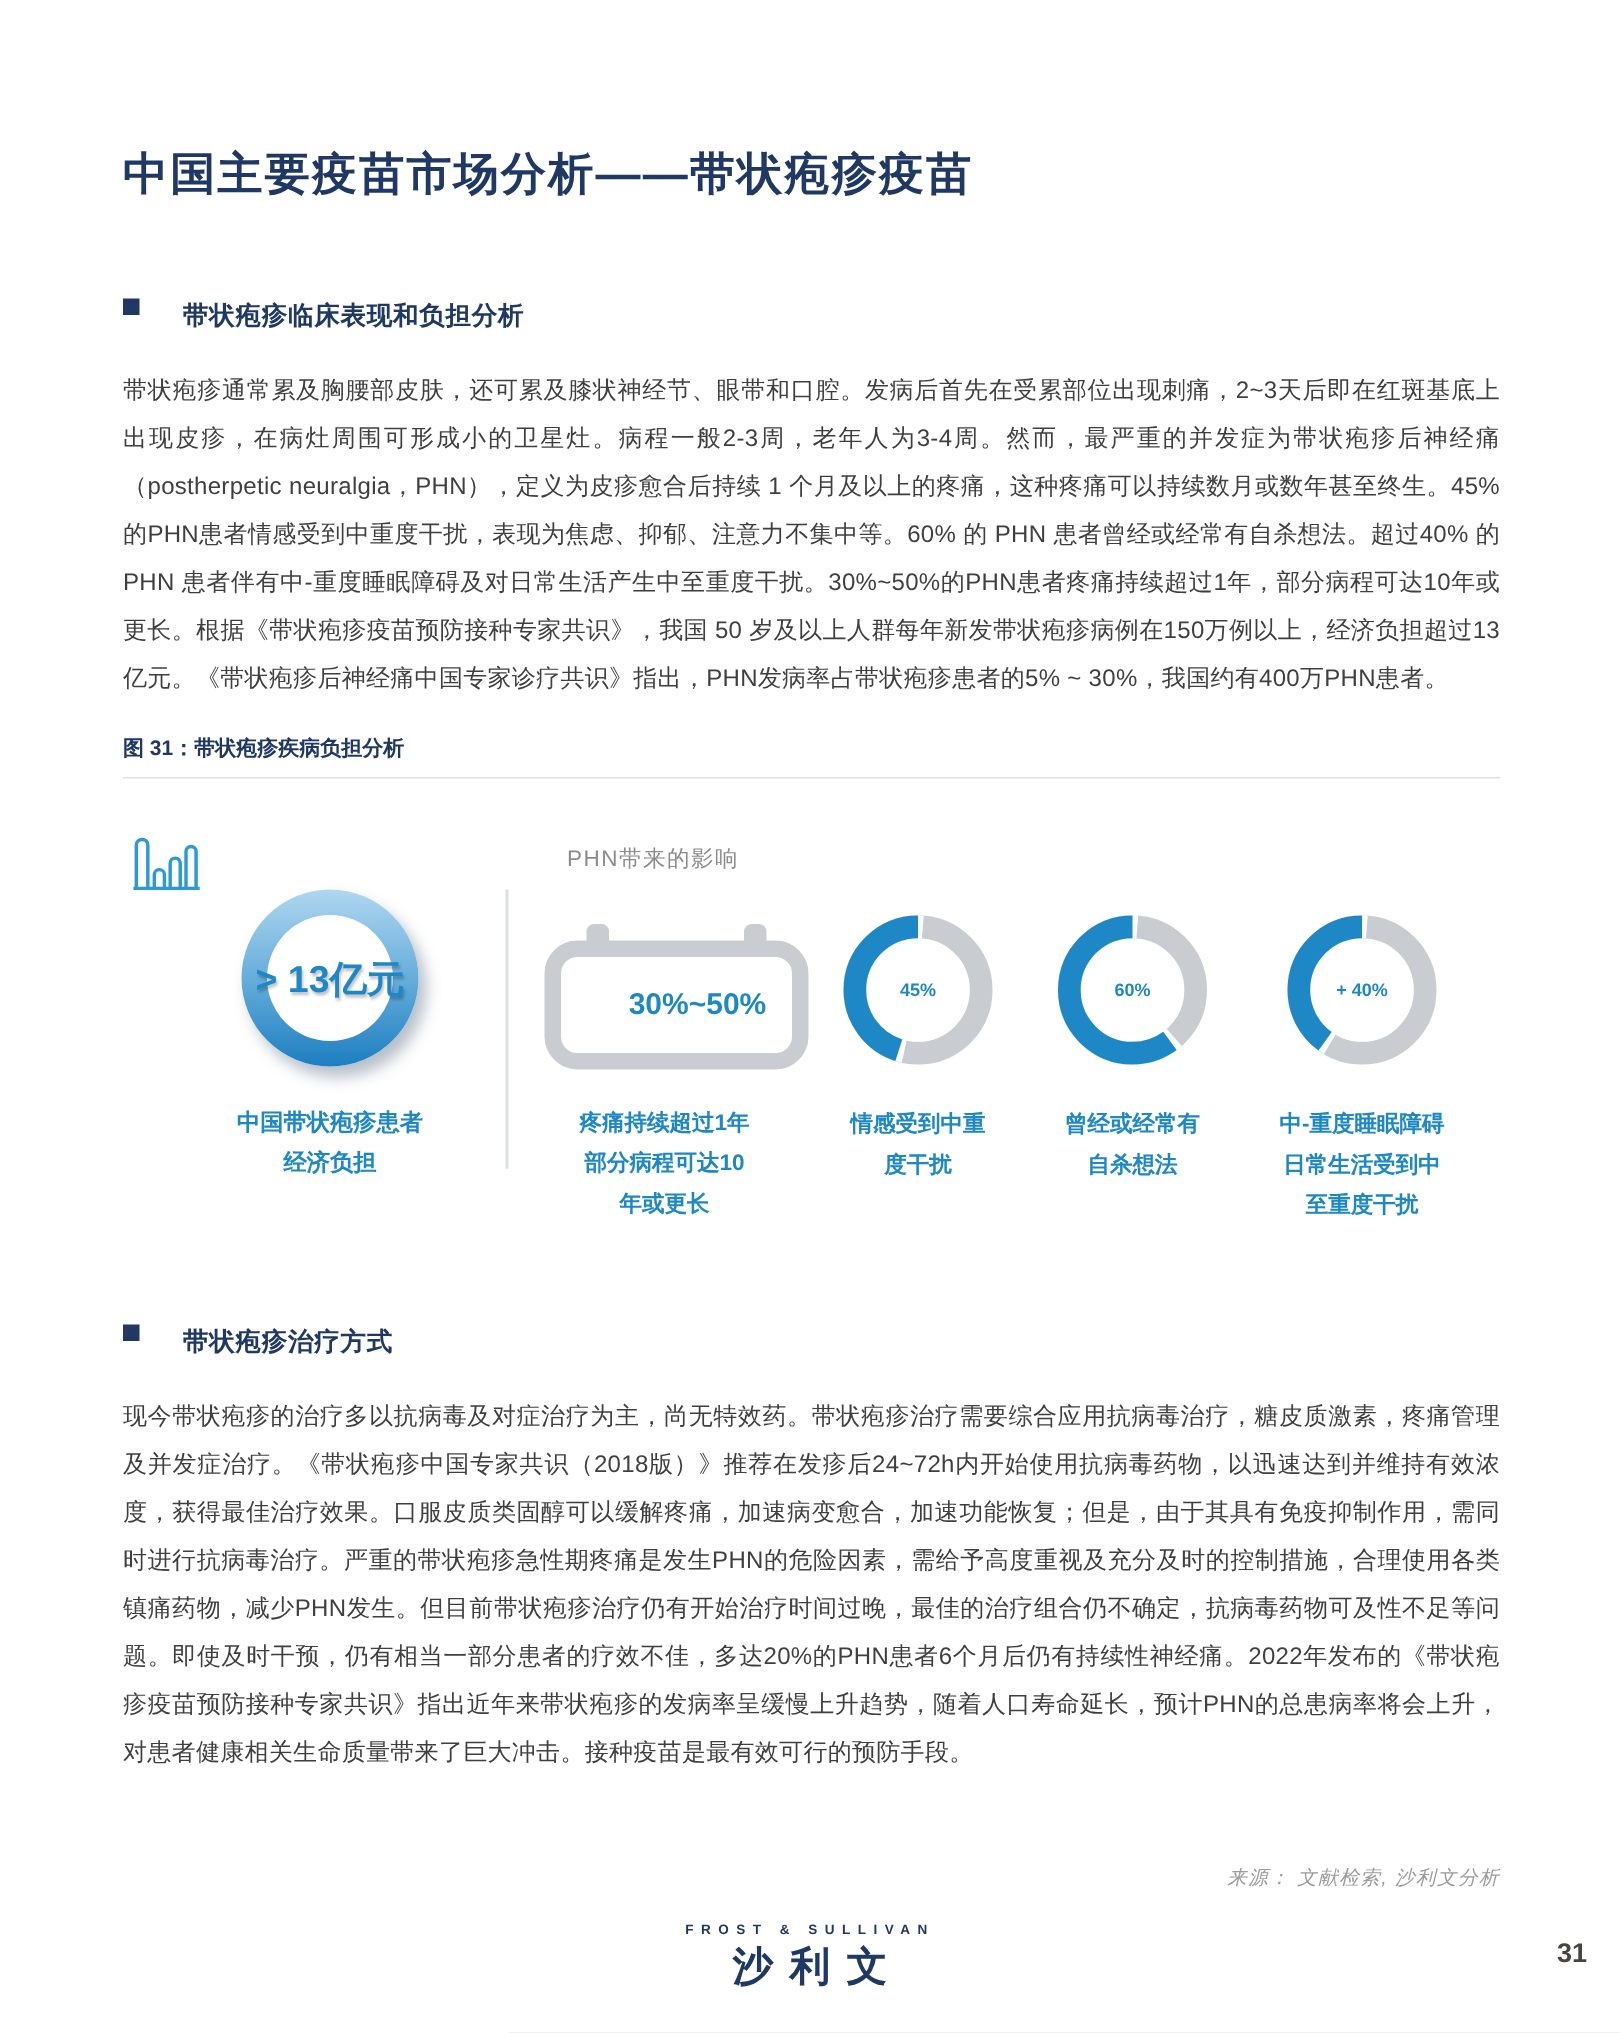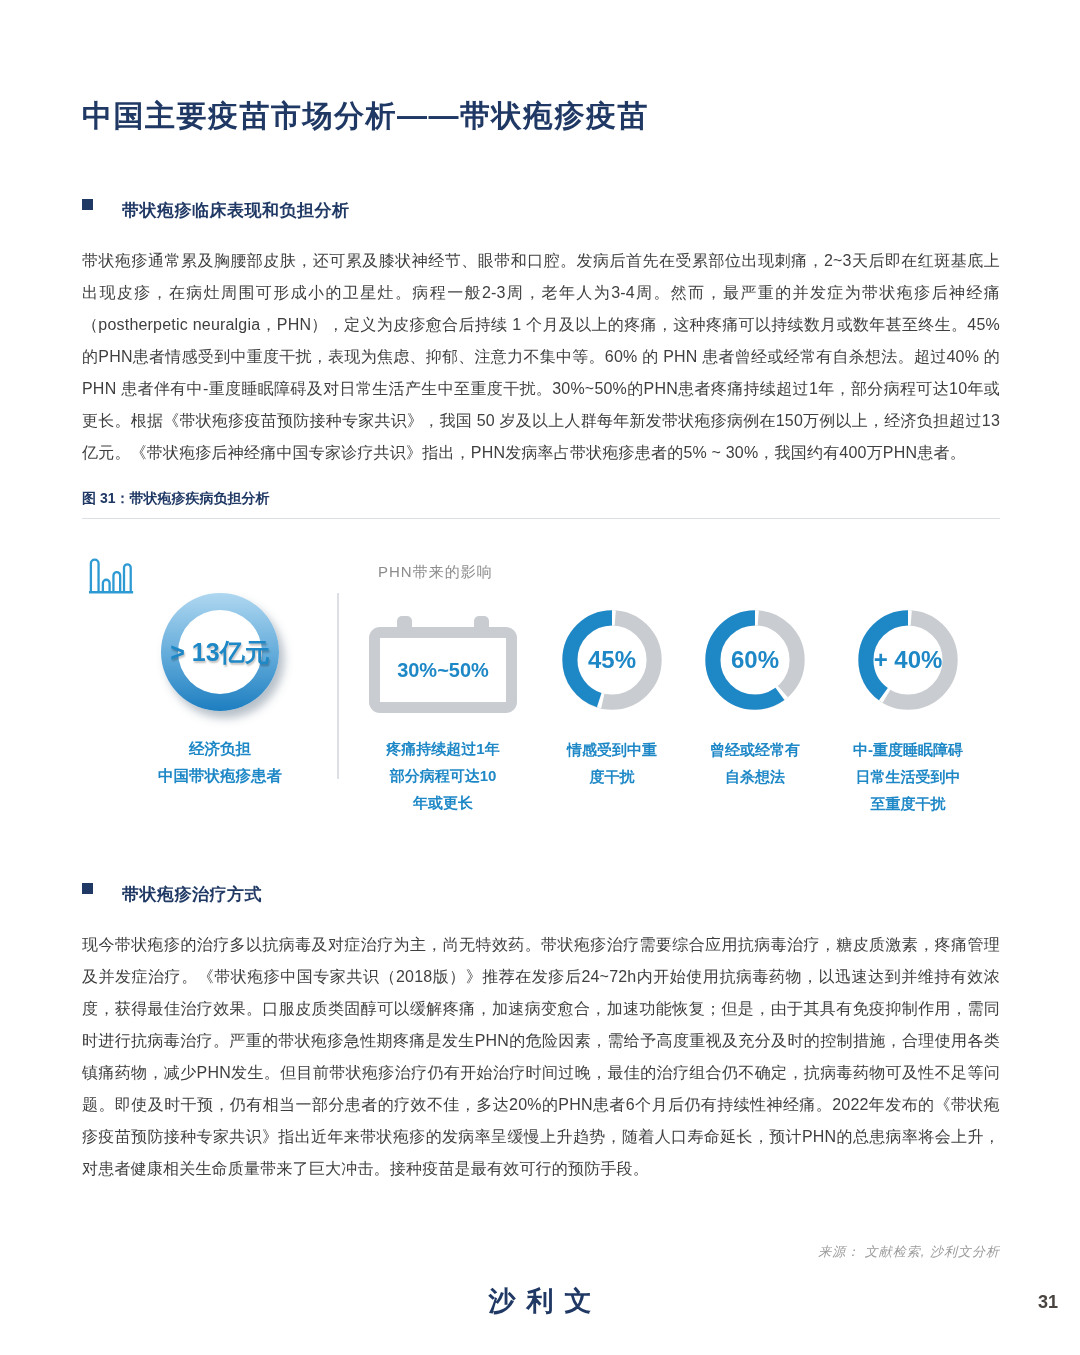--- a/index.html
+++ b/index.html
@@ -61,39 +61,39 @@
     background:#ffffff;
   }
   .ring-text{
     position:absolute;left:-10px;right:-10px;top:0;bottom:0;display:flex;align-items:center;justify-content:center;
     font-size:25px;font-weight:bold;color:var(--accent-blue,#1E88C7);
     text-shadow:1px 2px 2px rgba(0,0,0,0.25);white-space:nowrap;
   }
   
   .calendar{
     position:relative;width:126px;height:64px;margin:6px auto 0 auto;
-    border:11px solid var(--track-gray,#C9CDD1);border-radius:11px;
-    display:flex;align-items:center;justify-content:center;
+    border:11px solid var(--track-gray,#C9CDD1);border-radius:22px;
+    display:flex;align-items:center;justify-content:center;padding-left:28px;
   }
   .cal-tab{
     position:absolute;top:-22px;width:15px;height:20px;background:var(--track-gray,#C9CDD1);
     border-radius:5px 5px 0 0;
   }
   .tab-l{left:17px;}
   .tab-r{right:17px;}
   .cal-text{font-size:20px;font-weight:bold;color:var(--accent-blue,#1E88C7);white-space:nowrap;}
   
   .donut-wrap{position:relative;width:108px;height:108px;margin:0 auto;}
   .donut-wrap svg{width:108px;height:108px;display:block;}
   .arc-track{fill:none;stroke:var(--track-gray,#C9CDD1);stroke-width:14;}
   .arc-gap{fill:none;stroke:#ffffff;stroke-width:14;}
   .arc-val{fill:none;stroke:var(--accent-blue,#1E88C7);stroke-width:14;}
   .donut-text{
     position:absolute;left:0;right:0;top:0;bottom:0;display:flex;align-items:center;justify-content:center;
-    font-size:24px;font-weight:bold;color:var(--accent-blue,#1E88C7);white-space:nowrap;
+    font-size:12px;font-weight:bold;color:var(--accent-blue,#1E88C7);white-space:nowrap;
   }
   
   .source-note{
     position:absolute;top:1243px;right:80px;font-size:13px;font-style:italic;
     color:var(--source-gray,#9B9B9B);letter-spacing:1px;
   }
   .logo{position:absolute;left:0;right:0;top:1281px;text-align:center;color:var(--navy,#1F3864);}
   .logo-top{font-size:9px;font-weight:bold;letter-spacing:5px;}
   .logo-cn{margin-top:2px;font-size:27px;font-weight:bold;letter-spacing:11px;text-indent:11px;}
   .page-num{
@@ -131,22 +131,22 @@
 
       <div class="group-label">PHN带来的影响</div>
       <div class="v-divider"></div>
 
       <div class="stat-item item-econ">
         <div class="ring">
           <div class="ring-hole"></div>
           <div class="ring-text">&gt; 13亿元</div>
         </div>
         <div class="stat-labels">
+          <div>中国带状疱疹患者</div>
           <div>经济负担</div>
-          <div>中国带状疱疹患者</div>
         </div>
       </div>
 
       <div class="stat-item item-cal">
         <div class="calendar">
           <span class="cal-tab tab-l"></span>
           <span class="cal-tab tab-r"></span>
           <span class="cal-text">30%~50%</span>
         </div>
         <div class="stat-labels">
@@ -215,17 +215,18 @@
       <span>带状疱疹治疗方式</span>
     </div>
 
     <p class="body-para">现今带状疱疹的治疗多以抗病毒及对症治疗为主，尚无特效药。带状疱疹治疗需要综合应用抗病毒治疗，糖皮质激素，疼痛管理及并发症治疗。《带状疱疹中国专家共识（2018版）》推荐在发疹后24~72h内开始使用抗病毒药物，以迅速达到并维持有效浓度，获得最佳治疗效果。口服皮质类固醇可以缓解疼痛，加速病变愈合，加速功能恢复；但是，由于其具有免疫抑制作用，需同时进行抗病毒治疗。严重的带状疱疹急性期疼痛是发生PHN的危险因素，需给予高度重视及充分及时的控制措施，合理使用各类镇痛药物，减少PHN发生。但目前带状疱疹治疗仍有开始治疗时间过晚，最佳的治疗组合仍不确定，抗病毒药物可及性不足等问题。即使及时干预，仍有相当一部分患者的疗效不佳，多达20%的PHN患者6个月后仍有持续性神经痛。2022年发布的《带状疱疹疫苗预防接种专家共识》指出近年来带状疱疹的发病率呈缓慢上升趋势，随着人口寿命延长，预计PHN的总患病率将会上升，对患者健康相关生命质量带来了巨大冲击。接种疫苗是最有效可行的预防手段。</p>
 
   </div>
 
   <div class="source-note">来源： 文献检索, 沙利文分析</div>
 
   <div class="logo">
+    <div class="logo-top">FROST &amp; SULLIVAN</div>
     <div class="logo-cn">沙利文</div>
   </div>
 
   <div class="page-num">31</div>
 </div>
 
 </body></html>

